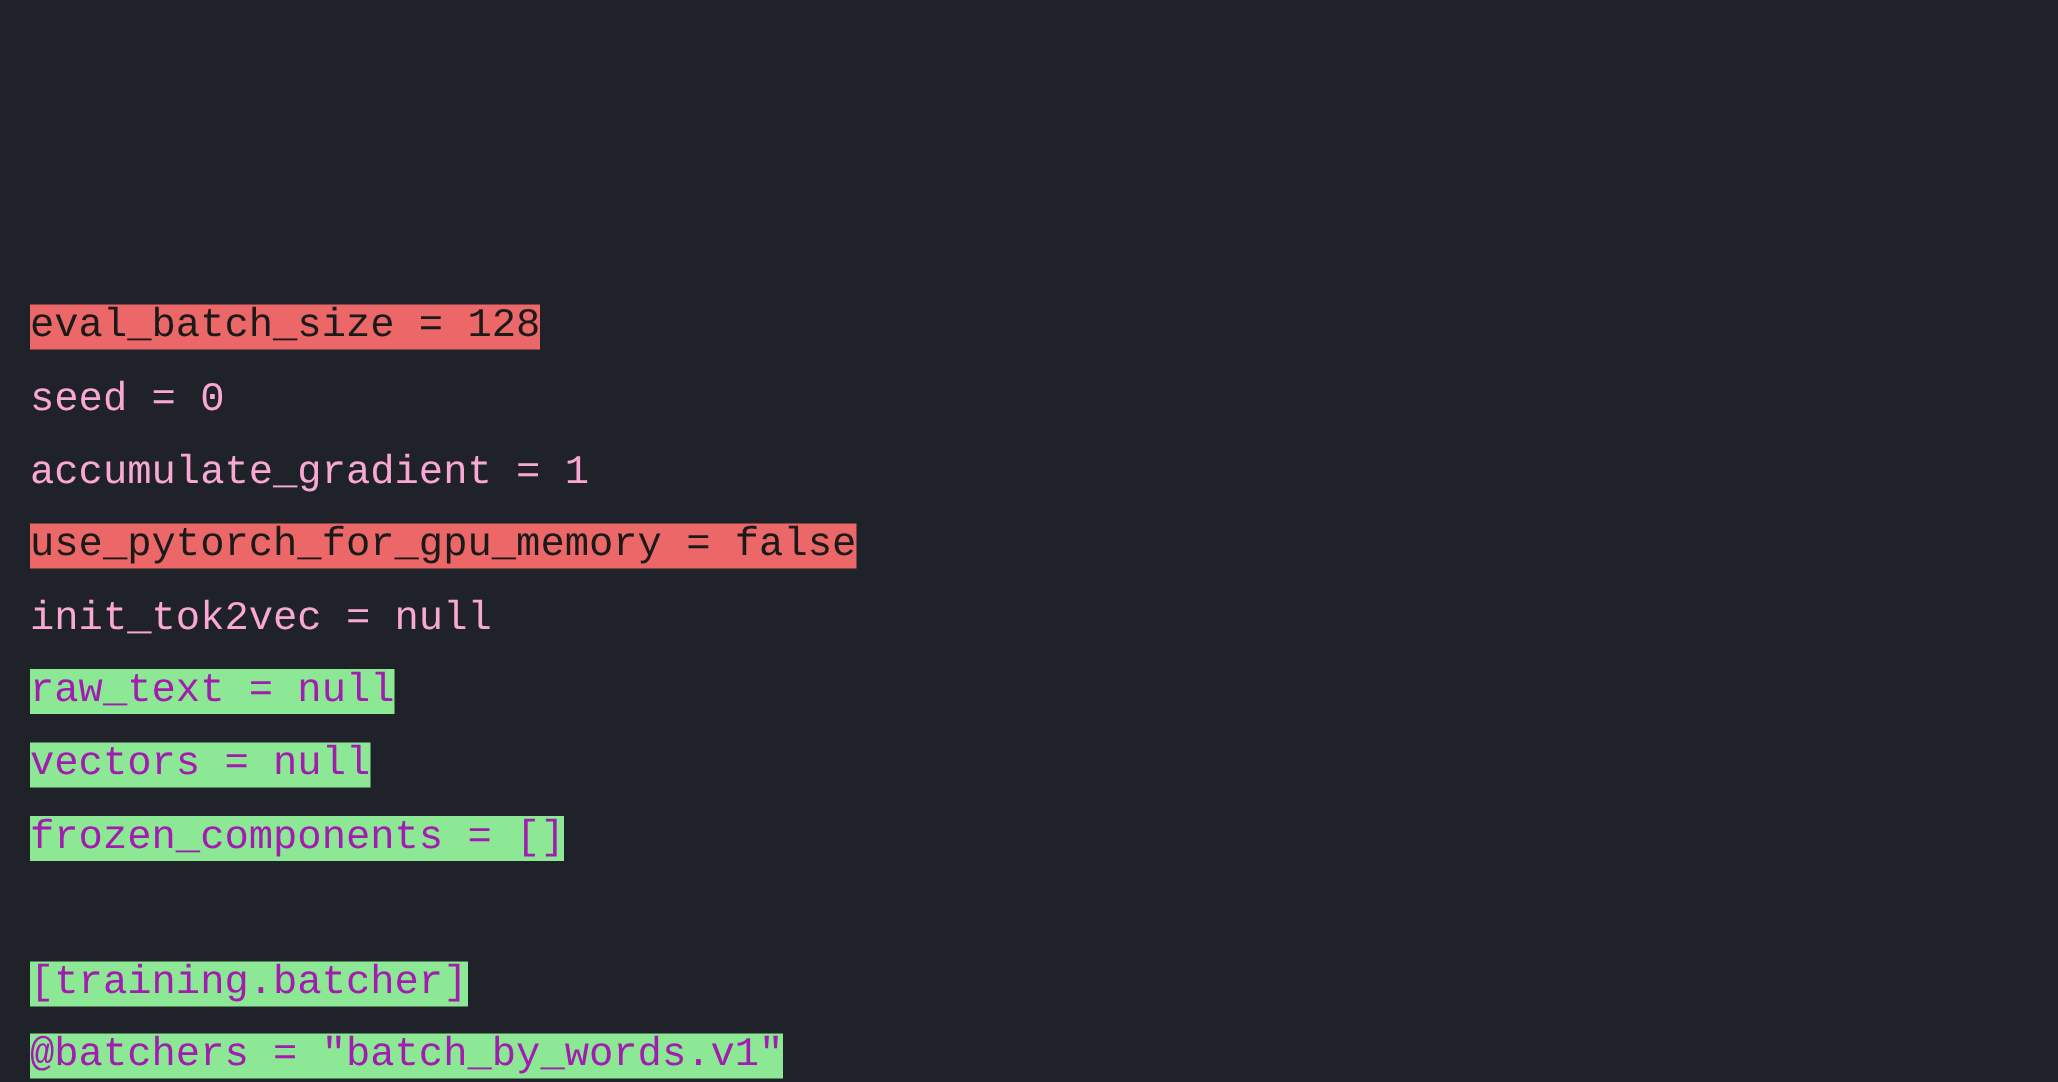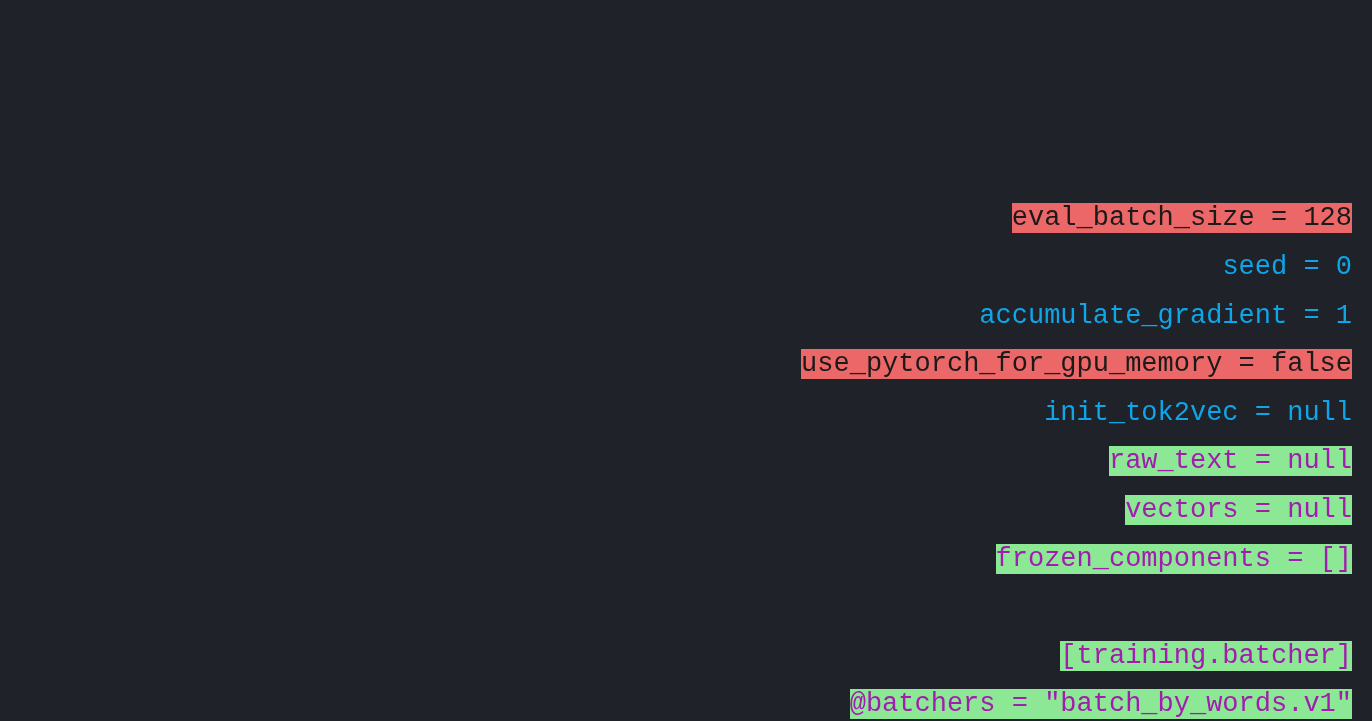--- a/index.html
+++ b/index.html
@@ -16,35 +16,34 @@
       padding: 0 20px;
       white-space: pre;
     }
     .code-container {
       display: flex;
       flex-direction: column;
     }
     .line {
       display: block;
       height: 48.6px;
-      text-align: right;
     }
     .text-segment {
       display: inline;
     }
     .hl-red {
       background-color: #ec6767;
       color: #1a1a1a;
     }
     .hl-green {
       background-color: #8de895;
       color: #a21caf;
     }
     .plain {
-      color: #0ea5e9;
+      color: #f9a8d4;
     }
   </style>
 </head>
 <body>
 
 
 
 <div class="code-container"><div class="line"><span class="text-segment hl-red">eval_batch_size = 128</span></div><div class="line"><span class="text-segment plain">seed = 0</span></div><div class="line"><span class="text-segment plain">accumulate_gradient = 1</span></div><div class="line"><span class="text-segment hl-red">use_pytorch_for_gpu_memory = false</span></div><div class="line"><span class="text-segment plain">init_tok2vec = null</span></div><div class="line"><span class="text-segment hl-green">raw_text = null</span></div><div class="line"><span class="text-segment hl-green">vectors = null</span></div><div class="line"><span class="text-segment hl-green">frozen_components = []</span></div><div class="line"><span class="text-segment plain"></span></div><div class="line"><span class="text-segment hl-green">[training.batcher]</span></div><div class="line"><span class="text-segment hl-green">@batchers = "batch_by_words.v1"</span></div></div>
 
 

